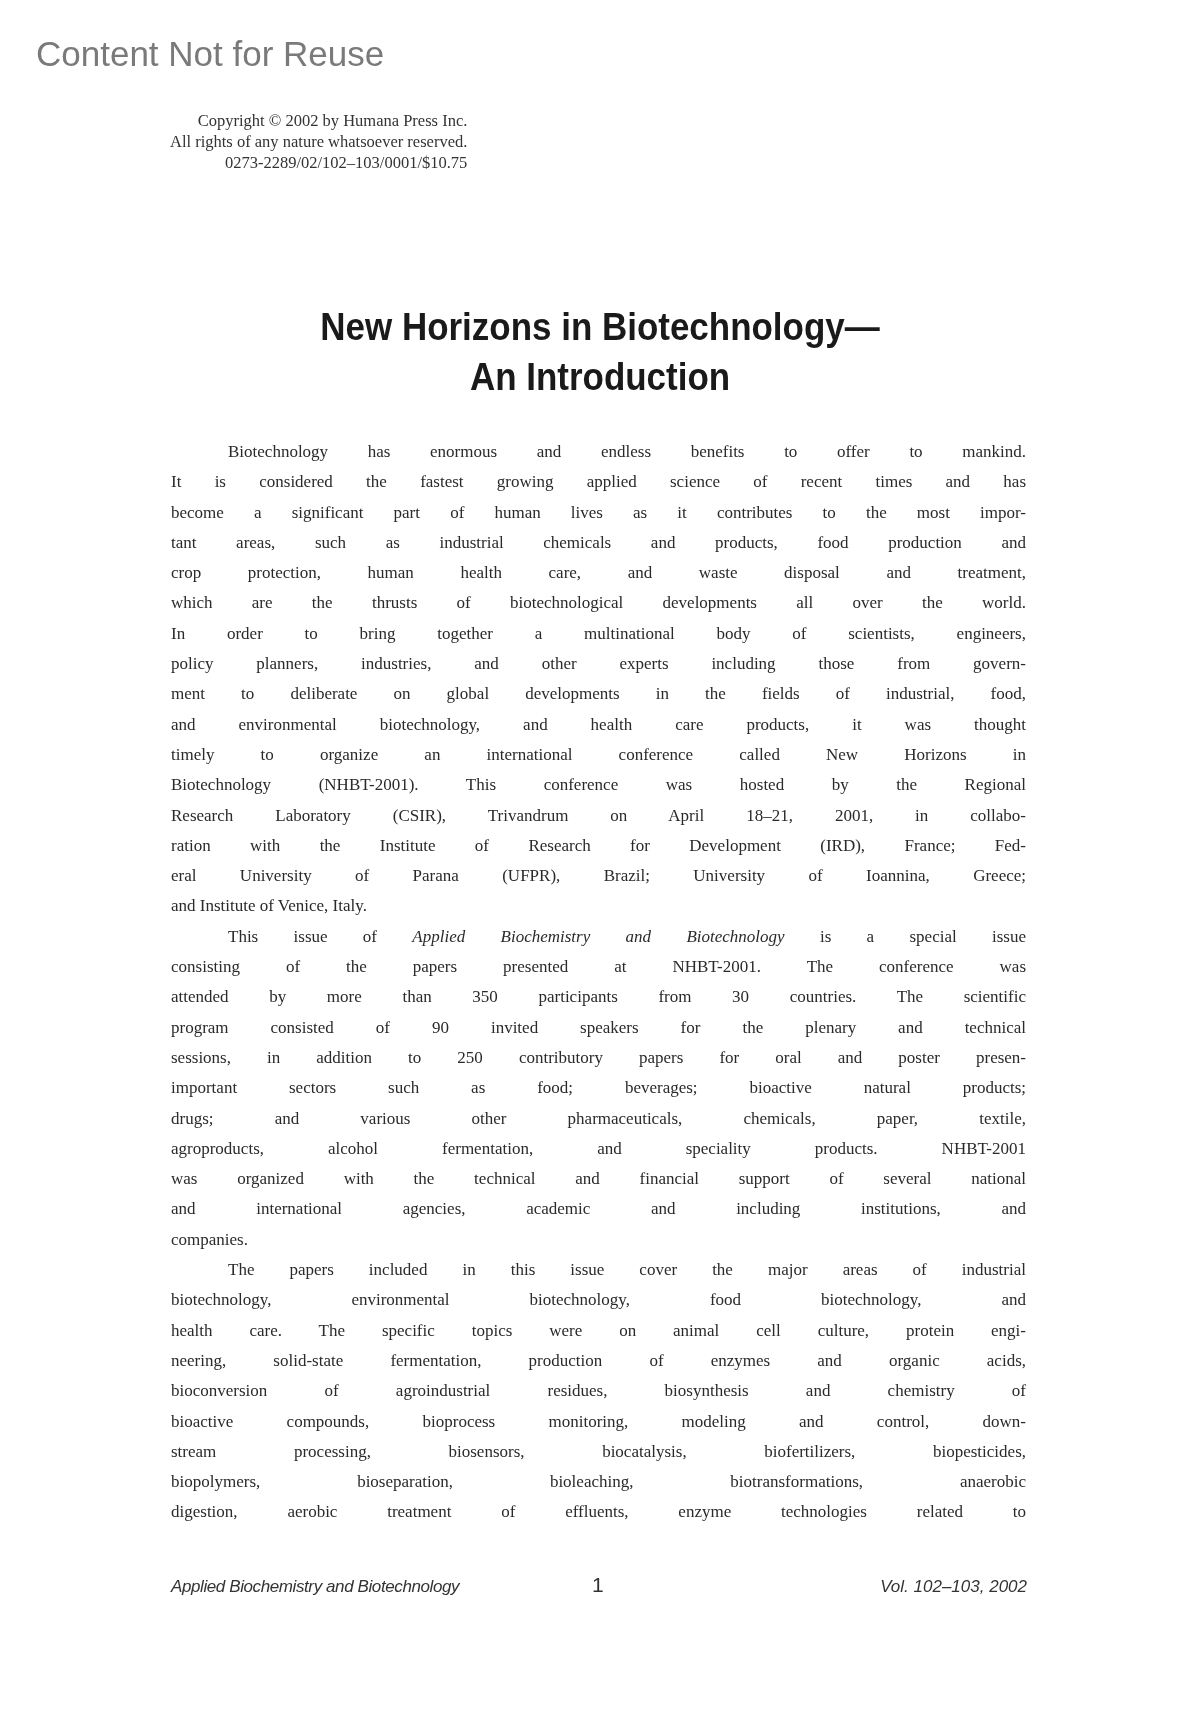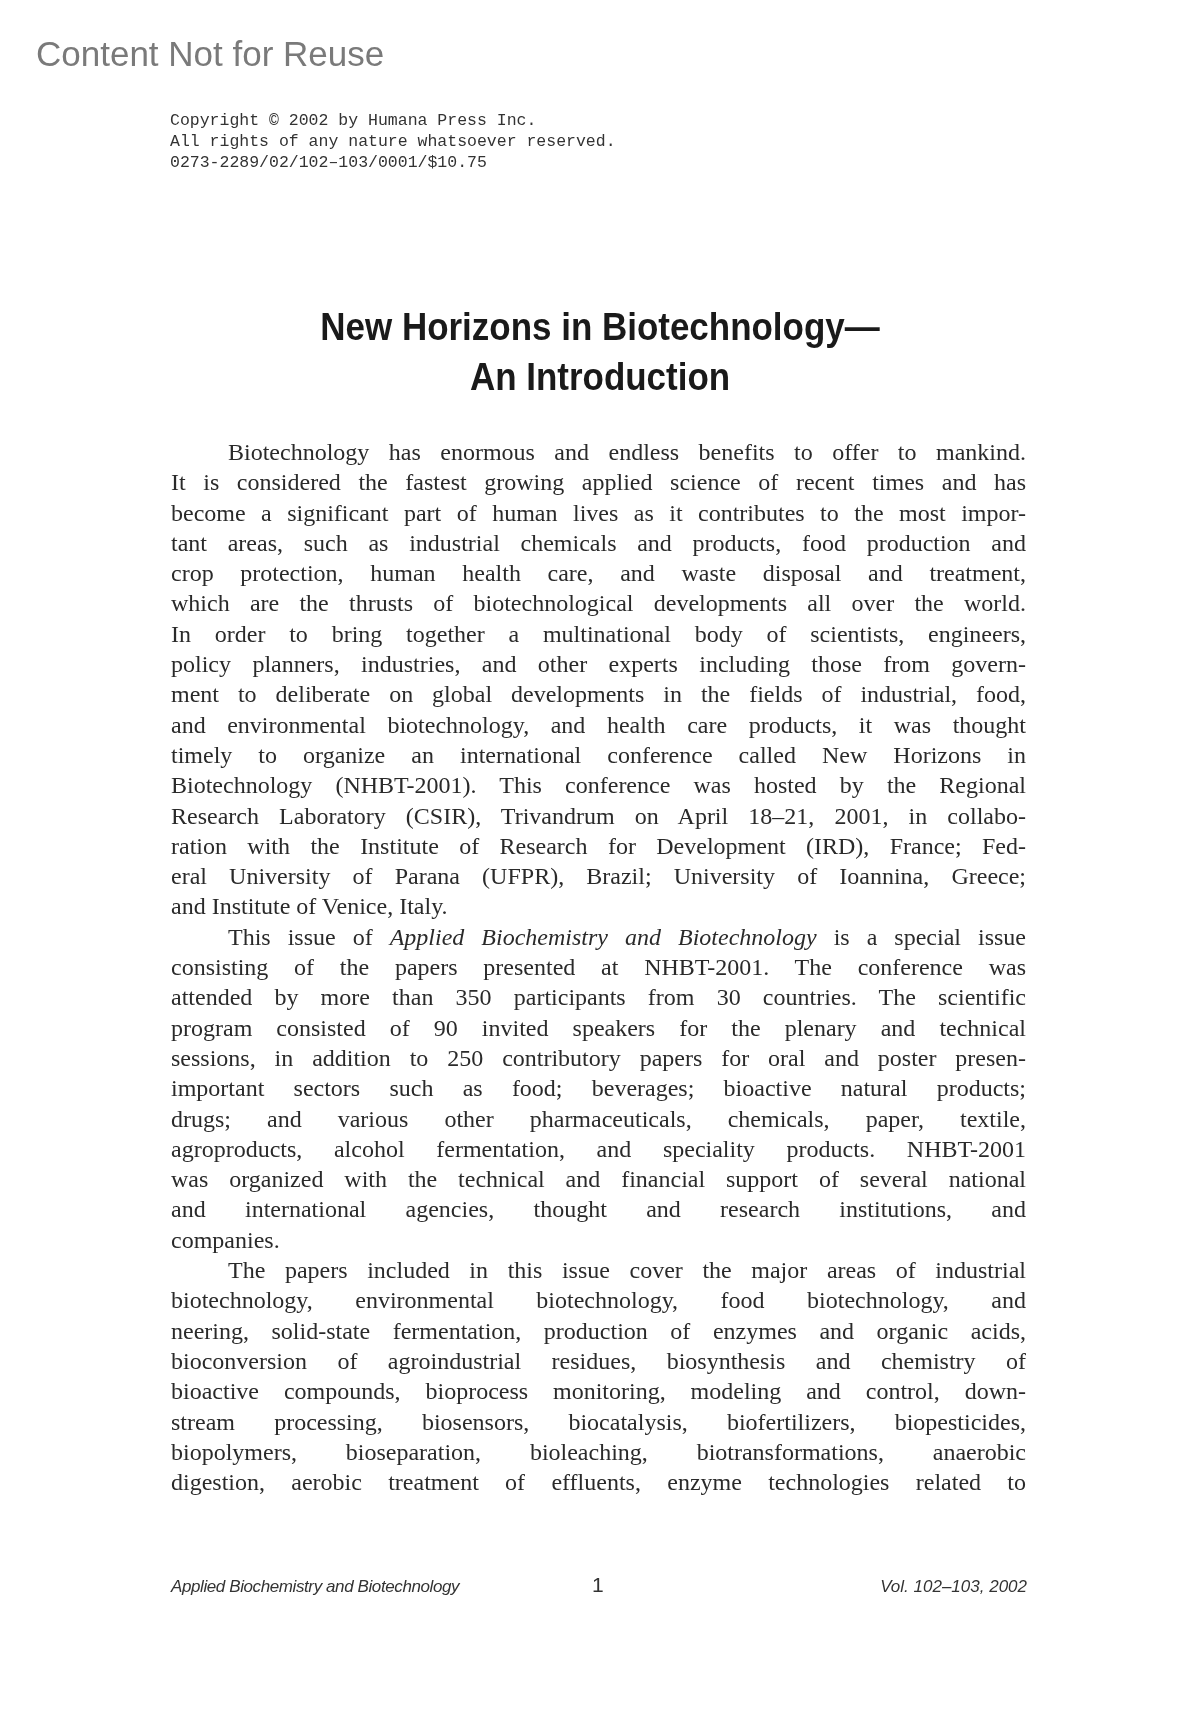--- a/index.html
+++ b/index.html
@@ -4,32 +4,32 @@
   <style>
     html, body { margin: 0; padding: 0; background: #ffffff; }
     body { width: 1200px; height: 1714px; position: relative; overflow: hidden; }
     .watermark {
       position: absolute; left: 36px; top: 34px;
       font-family: Liberation Sans, sans-serif; font-size: 35px; color: #7a7a7a;
       letter-spacing: 0px;
     }
     .copyright {
       position: absolute; left: 170px; top: 110px;
-      font-family: Liberation Mono, monospace; font-size: 16.5px; line-height: 21px; color: #333;
+      font-family: Liberation Serif, serif; font-size: 16.5px; line-height: 21px; color: #333; text-align: right;
     }
     .copyright div { white-space: nowrap; }
     .title {
       position: absolute; left: 0; width: 1200px; top: 302px; text-align: center;
       font-family: "Liberation Sans", sans-serif; font-weight: bold; font-size: 38px;
       line-height: 50px; color: #1a1a1a; transform: scaleX(0.92); transform-origin: center;
     }
     .title div { white-space: nowrap; }
     .body-text {
       position: absolute; left: 171px; top: 437px; width: 855px;
-      font-family: "Liberation Serif", serif; font-size: 24px; line-height: 30.3px; color: #2a2a2a;
+      font-family: "Liberation Serif", serif; font-size: 17px; line-height: 30.3px; color: #2a2a2a;
     }
     .line {
       display: block; white-space: nowrap; text-align: justify; text-align-last: justify;
       height: 30.3px; overflow: visible;
     }
     .line.last { text-align-last: left; }
     .line.indent { padding-left: 57px; }
     .footer {
       position: absolute; top: 1577px; font-family: "Liberation Sans", sans-serif; color: #333;
     }
@@ -76,26 +76,27 @@
   <div id="para-1">
     <span class="line indent"><span>This issue of </span><em>Applied Biochemistry and Biotechnology</em><span> is a special issue</span></span>
   <span class="line">consisting of the papers presented at NHBT-2001. The conference was</span>
       <span class="line">attended by more than 350 participants from 30 countries. The scientific</span>
       <span class="line">program consisted of 90 invited speakers for the plenary and technical</span>
       <span class="line">sessions, in addition to 250 contributory papers for oral and poster presen-</span>
       <span class="line">important sectors such as food; beverages; bioactive natural products;</span>
       <span class="line">drugs; and various other pharmaceuticals, chemicals, paper, textile,</span>
       <span class="line">agroproducts, alcohol fermentation, and speciality products. NHBT-2001</span>
       <span class="line">was organized with the technical and financial support of several national</span>
-      <span class="line">and international agencies, thought and research institutions, and</span>
+      <span class="line">and international agencies, academic and including institutions, and</span>
       <span class="line last">companies.</span>
     </div>
   <div id="para-2">
       <span class="line indent">The papers included in this issue cover the major areas of industrial</span>
       <span class="line">biotechnology, environmental biotechnology, food biotechnology, and</span>
+      <span class="line">health care. The specific topics were on animal cell culture, protein engi-</span>
       <span class="line">neering, solid-state fermentation, production of enzymes and organic acids,</span>
       <span class="line">bioconversion of agroindustrial residues, biosynthesis and chemistry of</span>
       <span class="line">bioactive compounds, bioprocess monitoring, modeling and control, down-</span>
       <span class="line">stream processing, biosensors, biocatalysis, biofertilizers, biopesticides,</span>
       <span class="line">biopolymers, bioseparation, bioleaching, biotransformations, anaerobic</span>
       <span class="line">digestion, aerobic treatment of effluents, enzyme technologies related to</span>
     </div>
 </div>
 
 <div class="footer footer-journal">Applied Biochemistry and Biotechnology</div>

